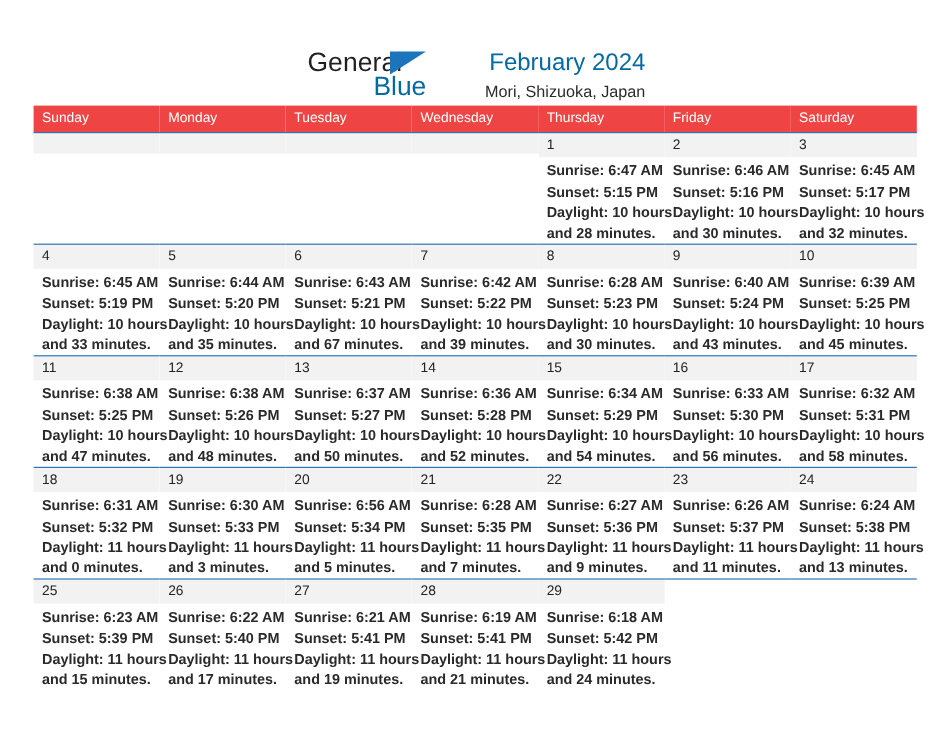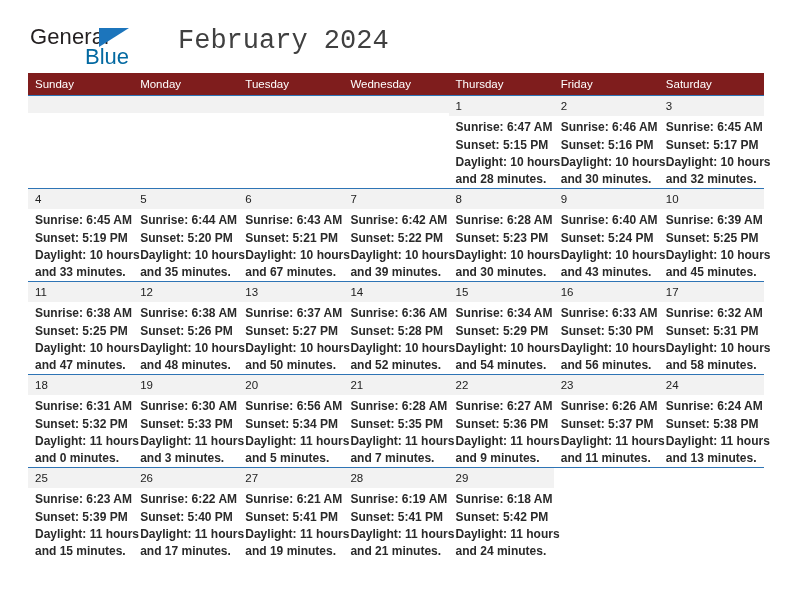--- a/index.html
+++ b/index.html
@@ -19,24 +19,25 @@
     width: 792px;
     height: 612px;
     box-sizing: border-box;
     padding: 0 28px;
   }
 
   
   .header {
     display: flex;
     align-items: flex-start;
-    justify-content: flex-start;
+    justify-content: center;
     height: 73px;
     padding-top: 26px;
     box-sizing: border-box;
+    margin-top: 15px;
   }
   .logo {
     position: relative;
     width: 150px;
     height: 48px;
     line-height: 1;
     user-select: none;
   }
   .logo-general {
     position: absolute;
@@ -63,42 +64,41 @@
     height: 0;
     border-left: 30px solid #1c75bc;
     border-bottom: 19px solid transparent;
   }
 
   .title-block {
     text-align: right;
     padding-top: 0px;
   }
   .cal-title {
-    font-size: 27px;
-    color: #404040;
+    font-size: 20px;
+    color: #0369a1;
     line-height: 1.12;
     font-weight: normal;
     margin: 0;
-    font-family: Liberation Mono, monospace;
   }
   .cal-subtitle {
     font-size: 13.5px;
     color: #2b2b2b;
     margin-top: 7px;
     line-height: 1.1;
   }
 
   
   .calendar {
     width: 736px;
     border-collapse: collapse;
     table-layout: fixed;
   }
   .calendar th {
-    background: #7f1d1d;
+    background: #ef4444;
     color: #ffffff;
     font-weight: normal;
     font-size: 11.5px;
     text-align: left;
     padding: 5px 0 5px 7px;
     height: 21px;
     box-sizing: border-box;
     border: none;
   }
   .calendar td {
@@ -145,20 +145,21 @@
   <div class="header">
 
     <div class="logo">
       <span class="logo-general">General</span>
       <span class="logo-triangle"></span>
       <span class="logo-blue">Blue</span>
     </div>
 
     <div class="title-block">
       <div class="cal-title">February 2024</div>
+      <div class="cal-subtitle">Mori, Shizuoka, Japan</div>
     </div>
 
   </div>
 
   <table class="calendar">
     <thead>
       <tr>
         <th>Sunday</th>
         <th>Monday</th>
         <th>Tuesday</th>

